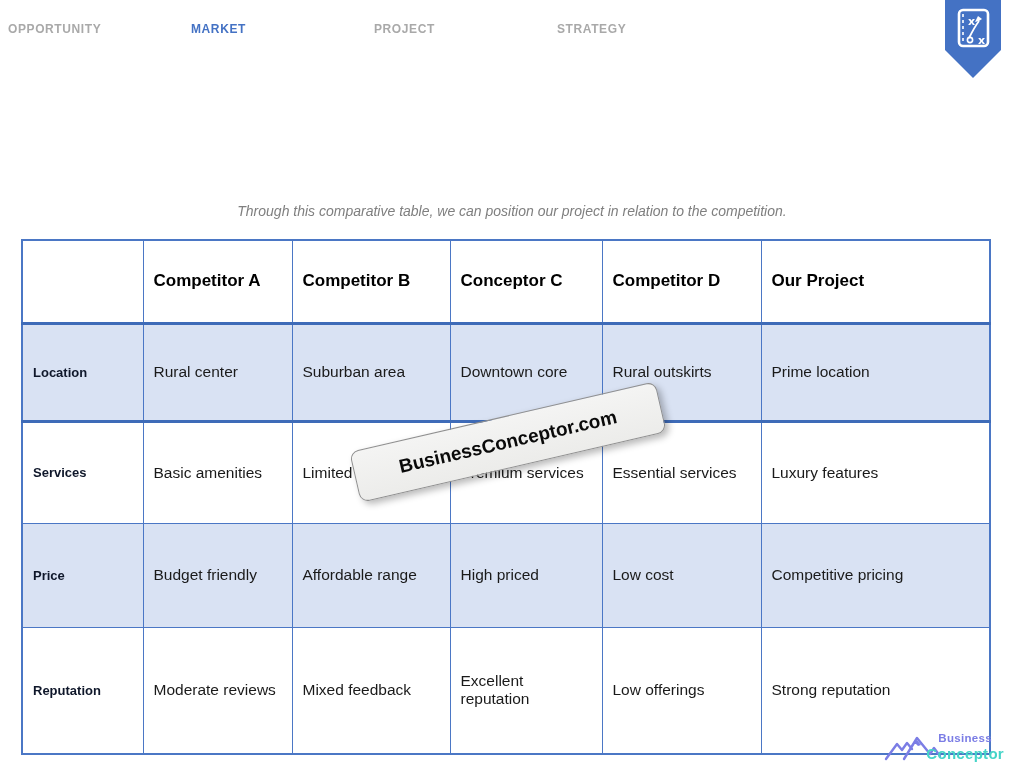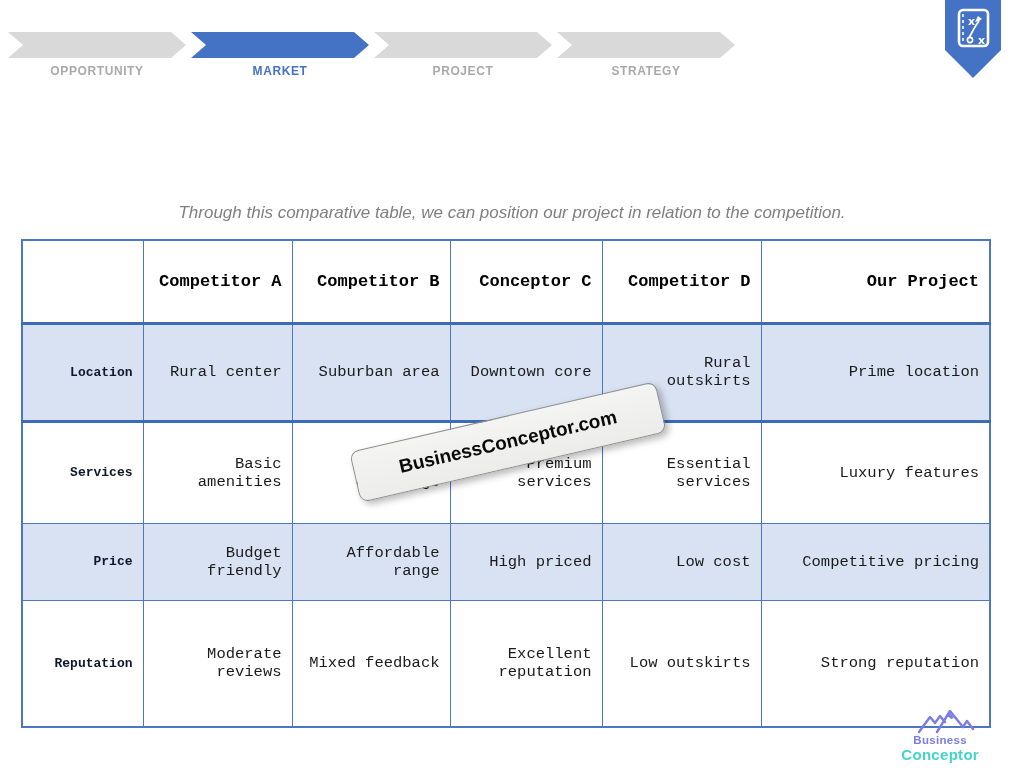--- a/index.html
+++ b/index.html
@@ -1,62 +1,62 @@
 <!DOCTYPE html>
 <html><head>
 <meta charset="utf-8">
 <style>
   html,body{margin:0;padding:0;background:#fff;}
   body{font-family:"Liberation Sans","DejaVu Sans",sans-serif;}
   .slide{position:relative;width:1024px;height:768px;background:#fff;overflow:hidden;}
 
   
   .nav{position:absolute;left:8px;top:16px;display:flex;gap:5px;}
-  .step{width:178px;display:flex;flex-direction:column;align-items:stretch;margin-top:16px;}
+  .step{width:178px;display:flex;align-items:stretch;}
   .step .arrow{height:26px;background:#D9D9D9;
     clip-path:polygon(0 0,calc(100% - 15px) 0,100% 50%,calc(100% - 15px) 100%,0 100%,15px 50%);}
   .step .lbl{margin-top:6px;text-align:center;font-size:12px;font-weight:bold;
     letter-spacing:.6px;color:#A9A9A9;}
   .step.active .arrow{background:#4472C4;}
   .step.active .lbl{color:#4472C4;}
 
   
   .badge{position:absolute;top:0;right:22px;width:58px;height:80px;}
 
   
   .title{position:absolute;left:0;top:98px;width:100%;text-align:center;
     color:#4472C4;font-weight:bold;font-size:31px;line-height:48px;letter-spacing:.5px;}
   .subtitle{position:absolute;left:0;top:203px;width:100%;text-align:center;
-    font-style:italic;font-size:17px;color:#7F7F7F;}
+    font-style:italic;font-size:14px;color:#7F7F7F;}
 
   
   table.cmp{position:absolute;left:21px;top:239px;width:968px;
     border-collapse:collapse;table-layout:fixed;background:#fff;
     border:2px solid #4B77C5;}
-  table.cmp td,table.cmp th{border:1px solid #4B77C5;text-align:right;
+  table.cmp td,table.cmp th{border:1px solid #4B77C5;text-align:left;
     vertical-align:middle;padding:20px 10px;font-size:15.5px;color:#1A1A1A;
-    font-weight:normal;word-wrap:break-word;font-family:Liberation Mono, monospace;}
+    font-weight:normal;word-wrap:break-word;}
   table.cmp thead th{font-weight:bold;font-size:17px;color:#000;
     border-bottom:3px solid #3E6BB8;}
   table.cmp td.rowlabel{font-weight:bold;font-size:13px;color:#0f172a;}
   table.cmp tr.shaded td{background:#D9E2F3;}
   table.cmp tr.r0 td{border-bottom:3px solid #3E6BB8;}
   .c0{width:121px}.c1{width:149px}.c2{width:158px}.c3{width:152px}.c4{width:159px}.c5{width:229px}
-  tr.hrow{height:83px}tr.r0{height:98px}tr.r1{height:102px}tr.r2{height:72px}tr.r3{height:127px}
+  tr.hrow{height:83px}tr.r0{height:98px}tr.r1{height:102px}tr.r2{height:104px}tr.r3{height:127px}
 
   
   .watermark{position:absolute;left:351px;top:416px;width:312px;height:50px;
     transform:rotate(-13deg);background:linear-gradient(180deg,#F4F4F3,#ECECEA);
     border:1.5px solid #8F8F8F;border-radius:9px;
     box-shadow:3px 4px 7px rgba(0,0,0,.28);
     display:flex;align-items:center;justify-content:center;
     font-weight:bold;font-size:19px;color:#0A0A0A;z-index:6;cursor:pointer;}
 
   
-  .footer-logo{position:absolute;right:45px;bottom:6px;display:flex;align-items:flex-start;flex-direction:column;}
+  .footer-logo{position:absolute;right:20px;bottom:6px;display:flex;align-items:center;}
   .footer-logo .words{margin-left:-16px;line-height:1;}
   .footer-logo .w1{font-size:11.5px;font-weight:bold;color:#7B7DE5;letter-spacing:.3px;margin-left:12px;}
   .footer-logo .w2{font-size:15px;font-weight:bold;color:#45D4C8;letter-spacing:.3px;margin-top:1px;}
 </style>
 </head>
 <body>
 
 <div class="slide">
 
   <div class="nav">
@@ -135,21 +135,21 @@
         <td>Affordable range</td>
         <td>High priced</td>
         <td>Low cost</td>
         <td>Competitive pricing</td>
       </tr>
       <tr class="r3">
         <td class="rowlabel">Reputation</td>
         <td>Moderate reviews</td>
         <td>Mixed feedback</td>
         <td>Excellent reputation</td>
-        <td>Low outskirts</td>
+        <td>Low offerings</td>
         <td>Strong reputation</td>
       </tr>
     </tbody>
   </table>
 
   <div class="watermark">BusinessConceptor.com</div>
 
   <div class="footer-logo">
     <svg width="58" height="30" viewBox="0 0 58 30" aria-hidden="true">
       <path d="M2,27 L13,12 L18,18 L23,11 L28,17" fill="none" stroke="#7B7DE5" stroke-width="2.4" stroke-linejoin="round" stroke-linecap="round"></path>

